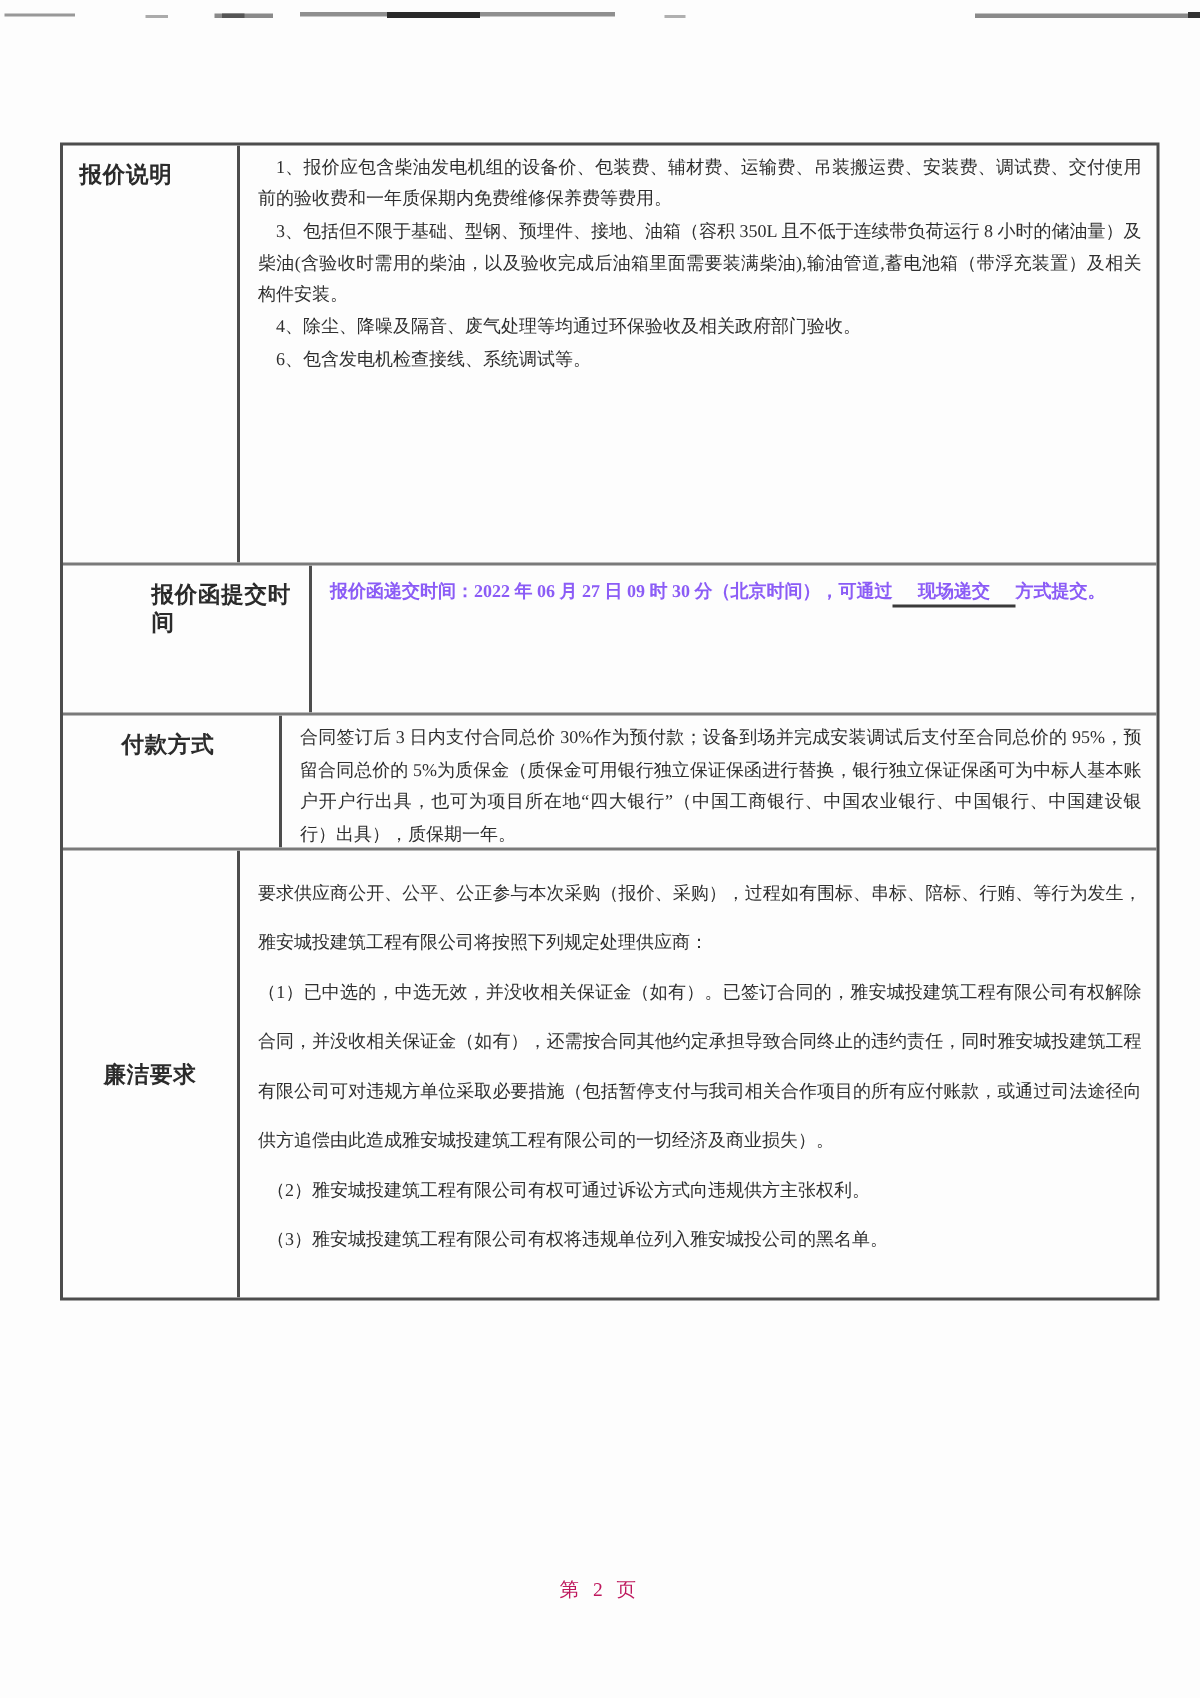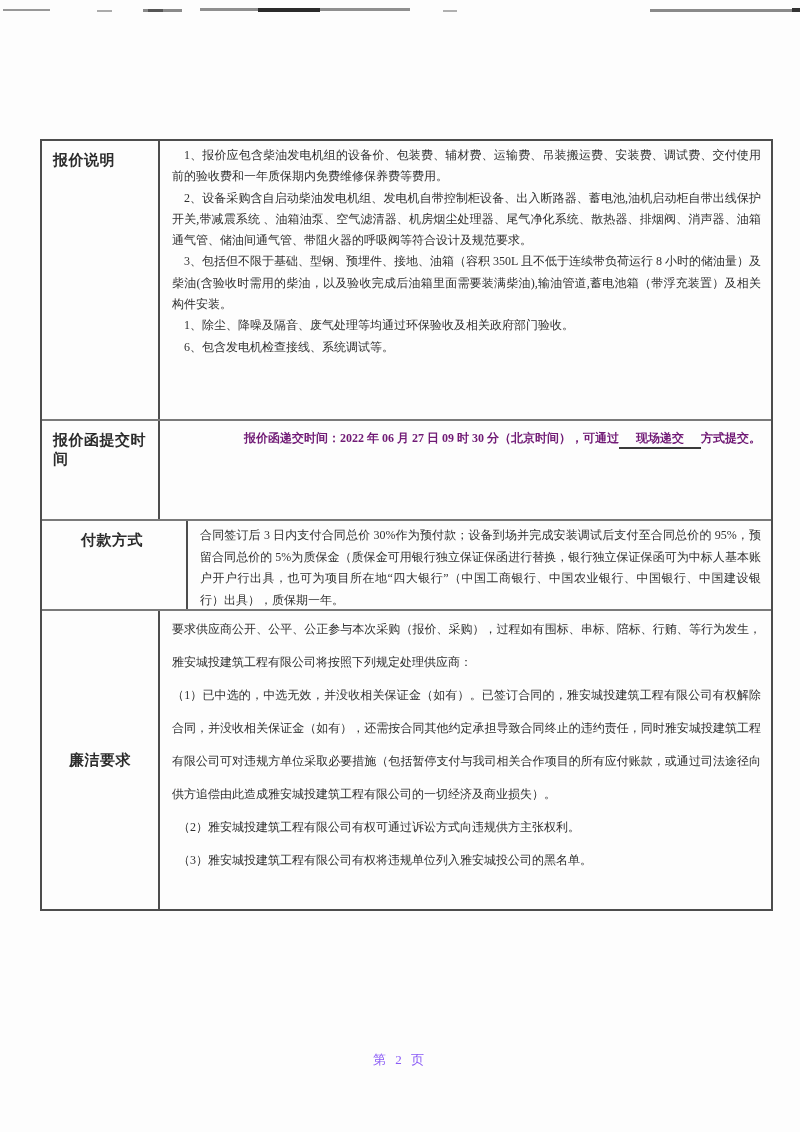--- a/index.html
+++ b/index.html
@@ -28,21 +28,20 @@
   .a6 { left: 650px; top: 9px;  width: 150px; height: 3px; background: #8a8a8a; }
   .a6d{ left: 792px; top: 8px;  width: 8px;   height: 4px; background: #333333; }
 
   .doc-table {
     position: absolute;
     left: 40px;
     top: 95px;
     width: 733px;
     border: 2px solid #4d4d4d;
     background: #fdfdfd;
-    margin-top: 44px;
   }
   .row { display: flex; width: 100%; overflow: hidden; }
   .row + .row { border-top: 2px solid #7a7a7a; }
   .label-cell {
     width: 118px;
     min-width: 118px;
     border-right: 2px solid #4d4d4d;
     font-size: 15px;
     font-weight: bold;
     color: #2b2b2b;
@@ -57,47 +56,47 @@
     text-align: left;
   }
   .content-cell {
     flex: 1;
     font-size: 12px;
     color: #2f2f2f;
     padding: 4px 10px 0 12px;
     overflow: hidden;
   }
   .row-notes      { height: 278px; }
-  .row-time       { height: 100px; }
+  .row-time       { height: 100px; padding-left: 48px; }
   .row-payment    { height: 90px; padding-left: 28px;  }
   .row-integrity  { height: 300px; }
 
   .row-notes .content-cell p { line-height: 21.3px; text-indent: 1em; text-align: justify; }
   .row-time .content-cell { padding-top: 6px; }
-  .row-time .line1 { line-height: 22px; font-weight: bold; color: #701a75; text-align: right; }
+  .row-time .line1 { line-height: 22px; font-weight: bold; color: #8b5cf6; }
   .row-time .line2 { line-height: 22px; }
   .underlined {
     display: inline-block;
     padding: 0 17px;
     border-bottom: 2px solid #3a3a3a;
     line-height: 18px;
   }
   .row-payment .content-cell p { line-height: 21.5px; text-align: justify; }
-  .row-integrity .content-cell { padding-top: 2px; }
+  .row-integrity .content-cell { padding-top: 12px; }
   .row-integrity .content-cell p { line-height: 33px; text-align: justify; }
   .row-integrity .content-cell p.indent-sm { text-indent: 0.5em; }
 
   .footer {
     position: absolute;
     left: 0;
     top: 1051px;
     width: 800px;
     text-align: center;
     font-size: 13px;
-    color: #8b5cf6;
+    color: #be185d;
     letter-spacing: 3px;
   }
 </style>
 </head>
 <body>
 
 <div class="page">
 
   <div>
     <div class="artifact a1"></div>
@@ -112,23 +111,22 @@
   </div>
 
   <div class="doc-table">
 
     <div class="row row-notes">
       <div class="label-cell">
         <span>报价说明</span>
       </div>
       <div class="content-cell">
         <p>1、报价应包含柴油发电机组的设备价、包装费、辅材费、运输费、吊装搬运费、安装费、调试费、交付使用前的验收费和一年质保期内免费维修保养费等费用。</p>
-        <p>2、设备采购含自启动柴油发电机组、发电机自带控制柜设备、出入断路器、蓄电池,油机启动柜自带出线保护开关,带减震系统 、油箱油泵、空气滤清器、机房烟尘处理器、尾气净化系统、散热器、排烟阀、消声器、油箱通气管、储油间通气管、带阻火器的呼吸阀等符合设计及规范要求。</p>
         <p>3、包括但不限于基础、型钢、预埋件、接地、油箱（容积 350L 且不低于连续带负荷运行 8 小时的储油量）及柴油(含验收时需用的柴油，以及验收完成后油箱里面需要装满柴油),输油管道,蓄电池箱（带浮充装置）及相关构件安装。</p>
-        <p>1、除尘、降噪及隔音、废气处理等均通过环保验收及相关政府部门验收。</p>
+        <p>4、除尘、降噪及隔音、废气处理等均通过环保验收及相关政府部门验收。</p>
         <p>6、包含发电机检查接线、系统调试等。</p>
 
       </div>
     </div>
 
     <div class="row row-time">
       <div class="label-cell">
         <span>报价函提交时间</span>
       </div>
       <div class="content-cell">

